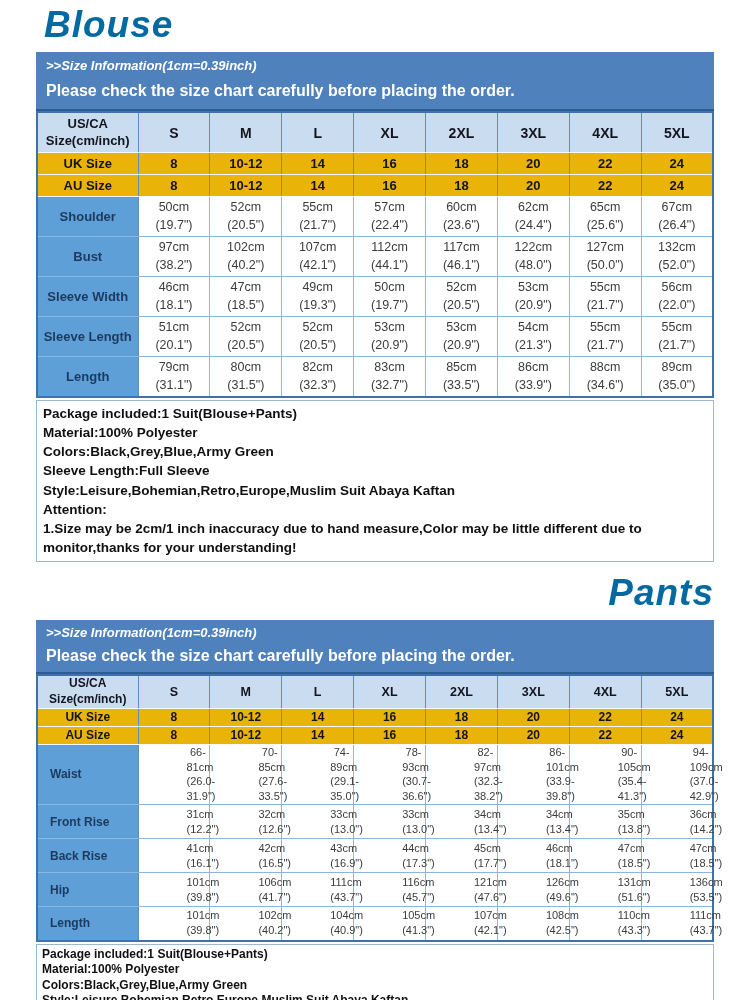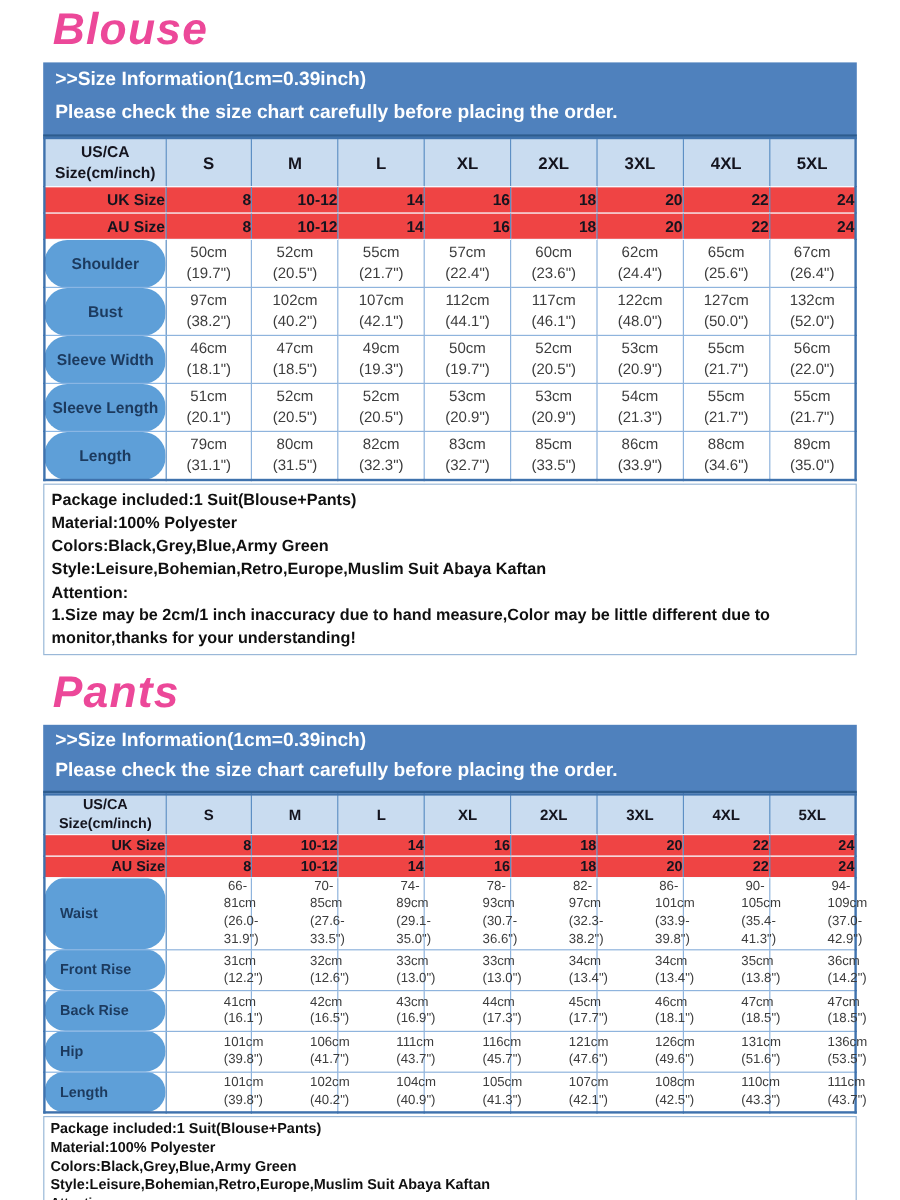--- a/index.html
+++ b/index.html
@@ -10,54 +10,54 @@
     font-family:"Liberation Sans", sans-serif;
     color:#1a1a1a;
   }
   .page { padding:2px 36px 0 36px; }
 
   .title {
     font-style:italic; font-weight:bold;
     font-size:37px; line-height:1.08;
     letter-spacing:1px;
     margin:3px 0 7px 8px;
-    color:#ec4899;
-  }
-  .pants-section .title { margin-top:11px; }
+    color:#0369a1;
+  }
+  .pants-section .title { margin-top:11px;text-align:right; }
 
   .band {
     background:#4f81bd;
     border-bottom:2px solid #2d5c8e;
     padding:6px 10px 9px 10px;
     color:#fff;
   }
-  .band-l1 { font-size:16px; font-weight:bold; margin-bottom:9px; }
+  .band-l1 { font-size:13px; font-weight:bold; margin-bottom:9px;font-style:italic; }
   .band-l2 { font-size:16px; font-weight:bold; }
   .pants-section .band { padding:5px 10px 7px 10px; }
   .pants-section .band-l1 { margin-bottom:7px; }
 
   table.size-table {
     width:100%; border-collapse:collapse; table-layout:fixed;
     border:2px solid #3f72ad;
   }
   col.label-col { width:101px; }
   .size-table td {
     border:1px solid #5d8fc4;
     text-align:center; vertical-align:middle;
     padding:0; font-weight:bold; color:#14141e;
   }
   tr.hd td { background:#c9dcf0; height:41px; font-size:14px; }
   tr.hd td.corner { font-size:13px; line-height:1.3;text-align:center; }
-  tr.subhd td { background:#ef4444; height:22px; font-size:13px;text-align:right; }
+  tr.subhd td { background:#eab308; height:22px; font-size:13px; }
   tr.hd td, tr.subhd td { border-top-color:#f6faff; border-bottom-color:#f6faff; }
 
   tr.meas td.rowlabel {
     background:#5e9fd8; color:#1c3a5e;
     font-size:13px;
-    border-top-color:#8ab6e4; border-bottom-color:#8ab6e4;border-radius:19px;
+    border-top-color:#8ab6e4; border-bottom-color:#8ab6e4;
   }
   tr.meas td.val {
     background:#fff; font-weight:normal; color:#3c3c3c;
     font-size:12.5px; height:40px; line-height:1.4;
     border-color:#8fb4dd;
   }
 
   
   .pants-section tr.hd td { height:33px; font-size:12.5px; }
   .pants-section tr.hd td.corner { font-size:12px; }
@@ -315,20 +315,21 @@
                 <div class="inch">(35.0")</div>
               </td>
             </tr>
           </tbody>
         </table>
       </div>
     <div class="notes">
         <div class="note-line">Package included:1 Suit(Blouse+Pants)</div>
         <div class="note-line">Material:100% Polyester</div>
         <div class="note-line">Colors:Black,Grey,Blue,Army Green</div>
+        <div class="note-line">Sleeve Length:Full Sleeve</div>
         <div class="note-line">Style:Leisure,Bohemian,Retro,Europe,Muslim Suit Abaya Kaftan</div>
         <div class="note-line">Attention:</div>
         <div class="note-line">1.Size may be 2cm/1 inch inaccuracy due to hand measure,Color may be little different due to monitor,thanks for your understanding!</div>
       </div>
   </section>
 
   <section class="product pants-section">
     <h1 class="title">Pants</h1>
     <div class="band">
       <div class="band-l1">&gt;&gt;Size Information(1cm=0.39inch)</div>

